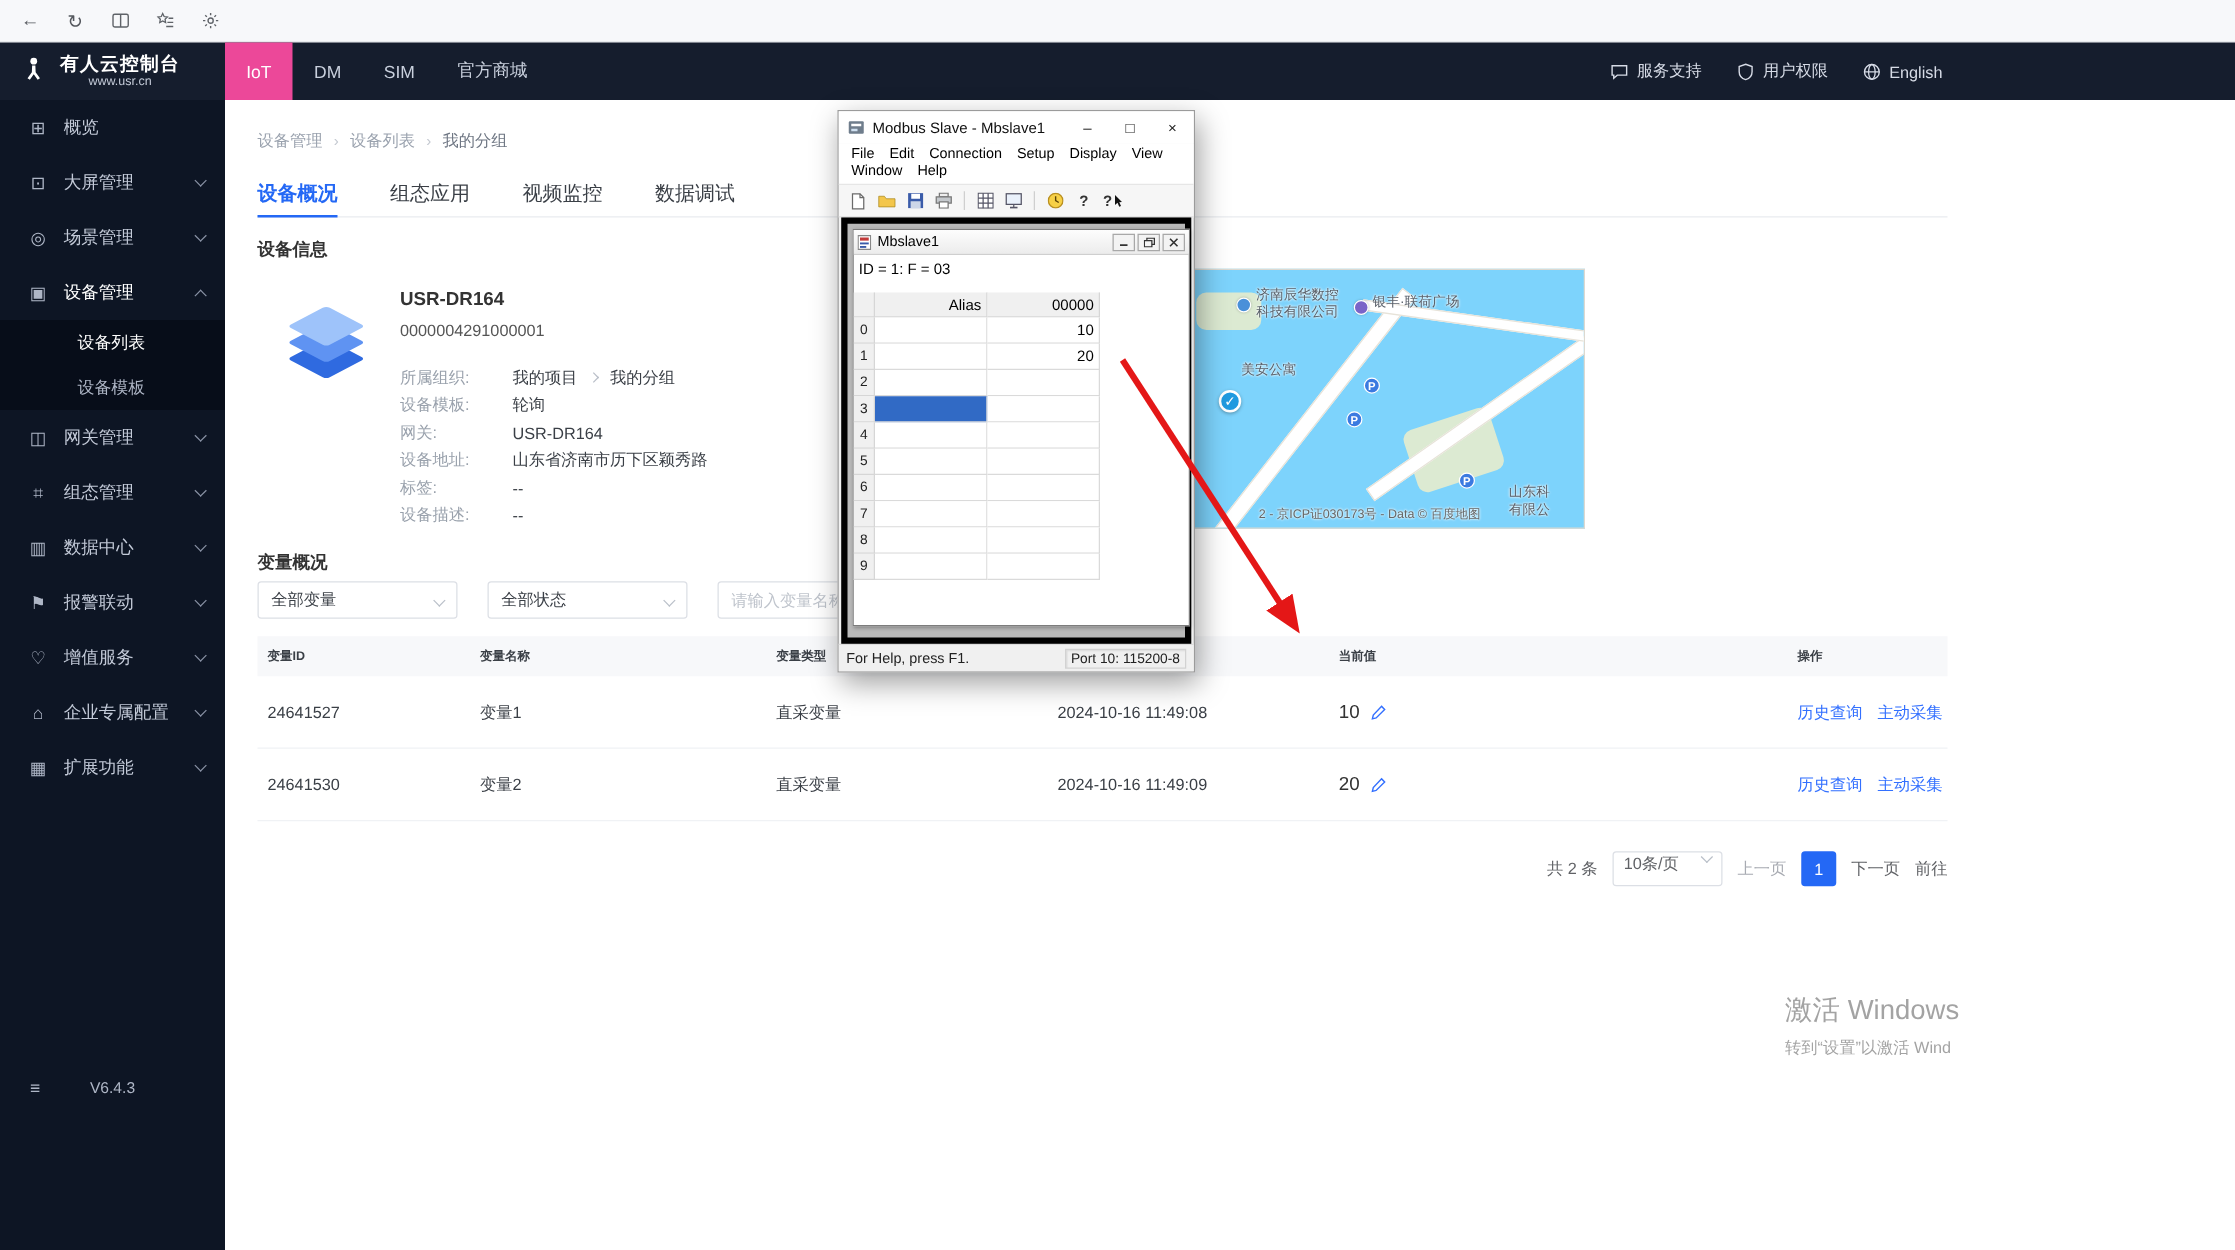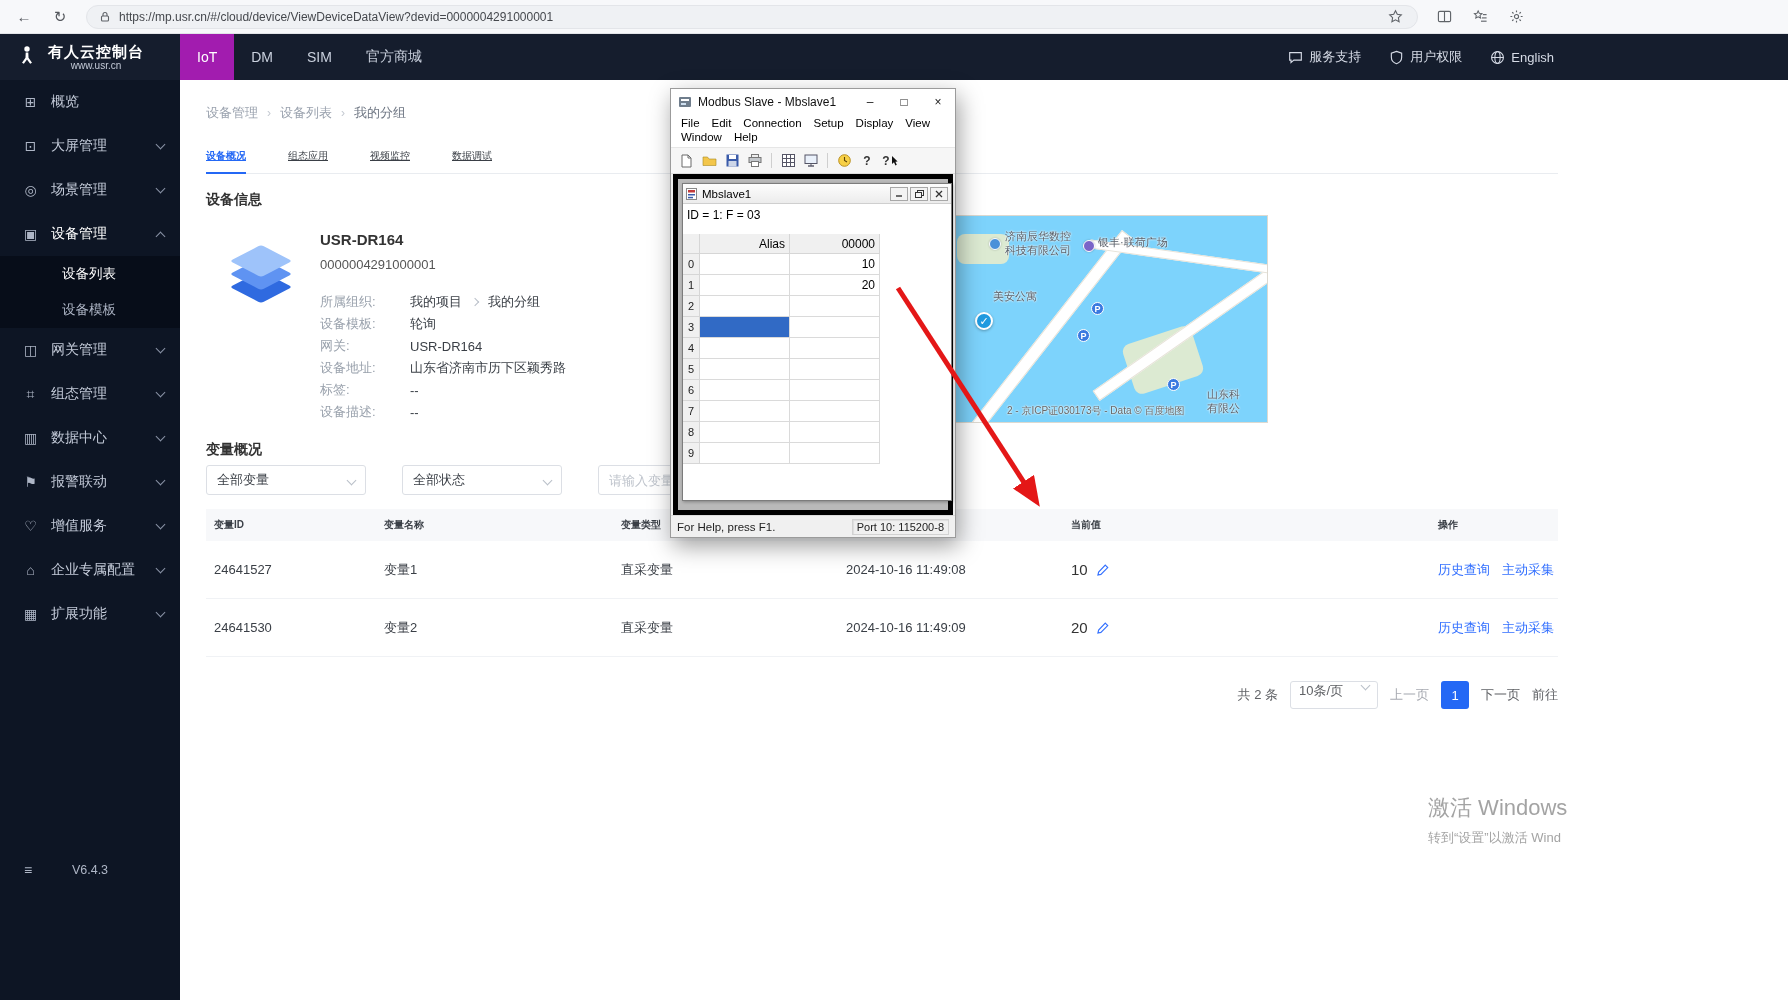--- a/index.html
+++ b/index.html
@@ -13,21 +13,21 @@
   .url-text { font-size:12px; color:#45484d; white-space:nowrap; overflow:hidden; }
   .pill-right { margin-left:auto; }
 
   
   .topbar { height:46px; background:#151d2d; display:flex; align-items:stretch; color:#d6dbe6; }
   .logo { width:180px; display:flex; align-items:center; gap:8px; padding-left:14px; flex:0 0 auto; }
   .logo-txt { display:flex; flex-direction:column; line-height:1.15; }
   .logo-title { font-size:15px; font-weight:bold; color:#fff; letter-spacing:1px; white-space:nowrap; }
   .logo-sub { font-size:10px; color:#c4cbd8; text-align:center; }
   .top-tab { padding:0 17px; display:flex; align-items:center; font-size:14px; color:#c9d0dd; cursor:pointer; }
-  .top-tab.active { background:#a21caf; color:#fff; }
+  .top-tab.active { background:#ec4899; color:#fff; }
   .topbar-right { margin-left:auto; display:flex; align-items:center; gap:28px; padding-right:234px; font-size:13px; }
   .tr-item { display:flex; align-items:center; gap:6px; cursor:pointer; white-space:nowrap; }
 
   
   .body-row { display:flex; height:920px; }
 
   
   .sidebar { width:180px; background:#0d1524; position:relative; flex:0 0 auto; color:#c3cad8; }
   .side-item { height:44px; display:flex; align-items:center; gap:12px; padding:0 16px 0 22px; font-size:14px; cursor:pointer; white-space:nowrap; }
   .side-item.parent-active { color:#fff; }
@@ -42,21 +42,21 @@
   .collapse-ic { position:absolute; left:24px; font-size:14px; color:#aeb6c6; cursor:pointer; }
   .version { width:100%; text-align:center; font-size:12.5px; color:#aeb6c6; }
 
   
   .main { flex:1; background:#fff; position:relative; overflow:hidden; }
   .content { width:1352px; margin-left:26px; }
   .breadcrumb { padding-top:24px; display:flex; align-items:center; gap:9px; font-size:13px; color:#9aa2ae; height:42px; }
   .breadcrumb .sep { color:#c4c9d1; font-size:12px; }
   .breadcrumb .current { color:#6e7683; }
   .ctabs { margin-top:16px; display:flex; gap:42px; height:36px; border-bottom:1px solid #e9ecf0; }
-  .ctab { display:flex; align-items:center; font-size:10px; color:#3a3f46; cursor:pointer; position:relative; white-space:nowrap;text-decoration:underline; }
+  .ctab { display:flex; align-items:center; font-size:16px; color:#3a3f46; cursor:pointer; position:relative; white-space:nowrap; }
   .ctab.active { color:#2468f5; font-weight:bold; }
   .ctab.active::after { content:""; position:absolute; left:0; right:0; bottom:-1px; height:2px; background:#2468f5; }
   .section-title { margin-top:17px; font-size:14px; font-weight:bold; color:#333; height:16px; }
 
   
   .device-card { position:relative; margin-top:8px; height:212px; }
   .dev-stack { position:absolute; left:27px; top:24px; width:64px; height:64px; }
   .dev-layer { position:absolute; left:6px; width:44px; height:44px; transform:scaleY(0.52) rotate(45deg); border-radius:4px; }
   .dev-name { position:absolute; left:114px; top:16px; font-size:15px; font-weight:bold; color:#333; }
   .dev-id { position:absolute; left:114px; top:42px; font-size:13px; color:#555; }
@@ -70,21 +70,21 @@
   .map { position:absolute; left:742px; top:0; width:320px; height:208px; background:#7dd3fc; border:1px solid #ddd9d0; overflow:hidden; }
   .road { position:absolute; background:#ffffff; border:1px solid #e7e3d9; }
   .green { position:absolute; background:#dcead2; border-radius:8px; }
   .map-label { position:absolute; font-size:11px; color:#59606a; white-space:nowrap; text-shadow:0 0 2px #fff,0 0 2px #fff; line-height:1.25; }
   .poi-dot { position:absolute; width:12px; height:12px; border-radius:50%; border:1px solid #fff; box-shadow:0 0 2px rgba(0,0,0,.25); }
   .p-marker { position:absolute; width:13px; height:13px; border-radius:50%; background:#3b7ae0; color:#fff; font-size:9px; font-weight:bold; display:flex; align-items:center; justify-content:center; border:1px solid #fff; }
   .check-marker { position:absolute; width:18px; height:18px; border-radius:50%; background:#1f9ae0; color:#fff; font-size:11px; display:flex; align-items:center; justify-content:center; border:2px solid #fff; box-shadow:0 1px 3px rgba(0,0,0,.3); }
   .map-copy { position:absolute; left:58px; top:188px; font-size:10px; color:#666; text-shadow:0 0 2px #fff,0 0 2px #fff; white-space:nowrap; }
 
   
-  .filters { display:flex; gap:36px; margin-top:8px; }
+  .filters { display:flex; gap:24px; margin-top:8px; }
   .select { width:160px; height:30px; border:1px solid #dcdfe5; border-radius:3px; display:flex; align-items:center; justify-content:space-between; padding:0 10px; font-size:13px; color:#3a3f46; cursor:pointer; background:#fff; }
   .select .chev { border-color:#b9bfc8; margin:0; }
   .search-input { width:162px; height:30px; border:1px solid #dcdfe5; border-radius:3px; padding:0 10px; font-size:13px; color:#3a3f46; outline:none; font-family:inherit; }
   .search-input::placeholder { color:#bfc4cc; }
 
   
   .vtable { margin-top:14px; }
   .thead { display:flex; align-items:center; height:32px; background:#f7f8fa; font-size:10px; font-weight:bold; color:#3a3f46; }
   .trow { display:flex; align-items:center; height:58px; border-bottom:1px solid #f0f2f5; font-size:13px; color:#3a3f46; }
   .col-id { width:178px; padding-left:8px; }
@@ -143,34 +143,20 @@
   .watermark { position:absolute; left:1428px; top:793px; color:rgba(140,140,140,.8); z-index:40; pointer-events:none; }
   .wm1 { font-size:22px; }
   .wm2 { font-size:13px; margin-top:6px; white-space:nowrap; }
 </style>
 </head>
 <body>
 
 <div class="browser-bar">
   <span class="bicon">←</span>
   <span class="bicon">↻</span>
-  <div class="url-pill">
-    <span style="display:flex;">
-      <svg width="12" height="12" viewBox="0 0 12 12">
-          <rect x="2.5" y="5" width="7" height="5" rx="1" fill="none" stroke="#5f6368" stroke-width="1.1"></rect>
-          <path d="M4 5 V3.5 a2 2 0 0 1 4 0 V5" fill="none" stroke="#5f6368" stroke-width="1.1"></path>
-        </svg>
-    </span>
-    <span class="url-text">https://mp.usr.cn/#/cloud/device/ViewDeviceDataView?devid=0000004291000001</span>
-    <span class="bicon pill-right">
-      <svg width="15" height="15" viewBox="0 0 16 16">
-          <path d="M8 1.8 L9.9 5.7 L14.2 6.3 L11.1 9.3 L11.8 13.6 L8 11.6 L4.2 13.6 L4.9 9.3 L1.8 6.3 L6.1 5.7 Z" fill="none" stroke="#5f6368" stroke-width="1.2"></path>
-        </svg>
-    </span>
-  </div>
   <span class="bicon">
     <svg width="15" height="15" viewBox="0 0 16 16">
         <rect x="1.5" y="2.5" width="13" height="11" rx="1.5" fill="none" stroke="#5f6368" stroke-width="1.2"></rect>
         <line x1="8" y1="2.5" x2="8" y2="13.5" stroke="#5f6368" stroke-width="1.2"></line>
       </svg>
   </span>
   <span class="bicon">
     <svg width="15" height="15" viewBox="0 0 16 16">
         <path d="M5.5 2 L6.7 4.5 L9.5 4.9 L7.5 6.8 L8 9.6 L5.5 8.3 L3 9.6 L3.5 6.8 L1.5 4.9 L4.3 4.5 Z" fill="none" stroke="#5f6368" stroke-width="1.1"></path>
         <line x1="10.5" y1="6" x2="14.5" y2="6" stroke="#5f6368" stroke-width="1.2"></line>

